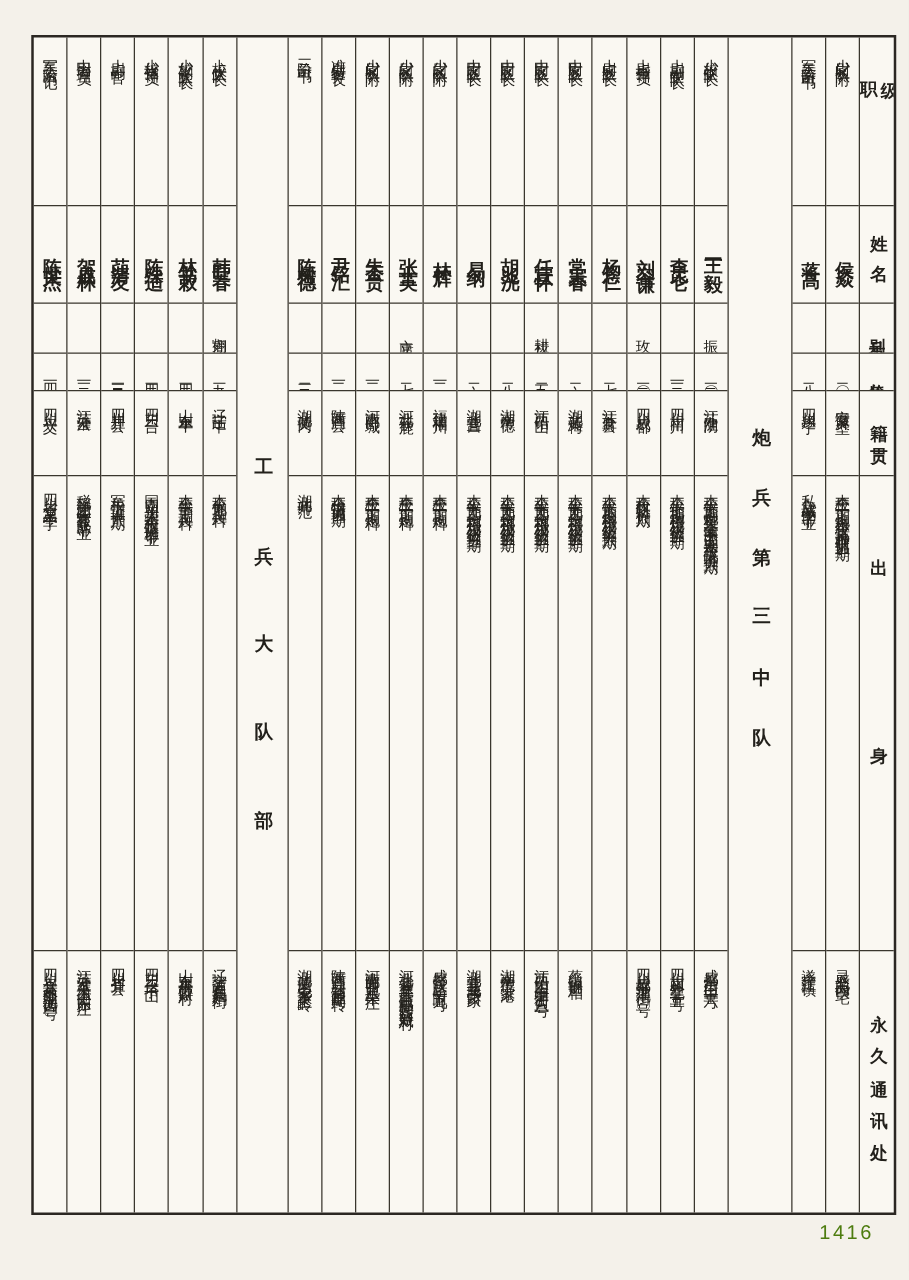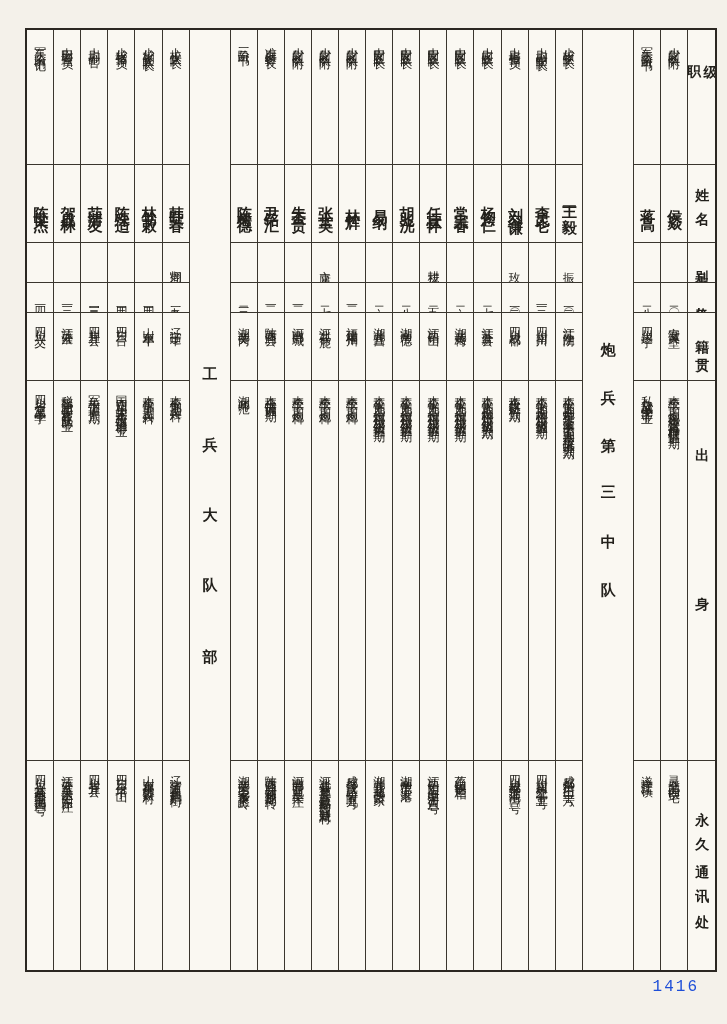--- a/index.html
+++ b/index.html
@@ -65,22 +65,22 @@
     display:flex;justify-content:flex-start;align-items:center;
     height:100%;box-sizing:border-box;
     font-size:15px;font-weight:600;
   }
   .divider.wide .dcell{padding-top:300px;letter-spacing:48px;}
   .divider.narrow .dcell{padding-top:325px;letter-spacing:70px;}
 
   .page-number{
     position:absolute;top:978px;right:28px;
     font-size:16px;letter-spacing:2px;
-    font-family:Liberation Mono, monospace;
-    color:#1d4ed8;
+    font-family:Liberation Sans, sans-serif;
+    color:#4d7c0f;
   }
 </style>
 </head>
 <body>
 
 <div class="page">
   <div class="roster">
       <div class="col header">
         <div class="cell b0">级职</div>
         <div class="cell b1">姓名</div>

